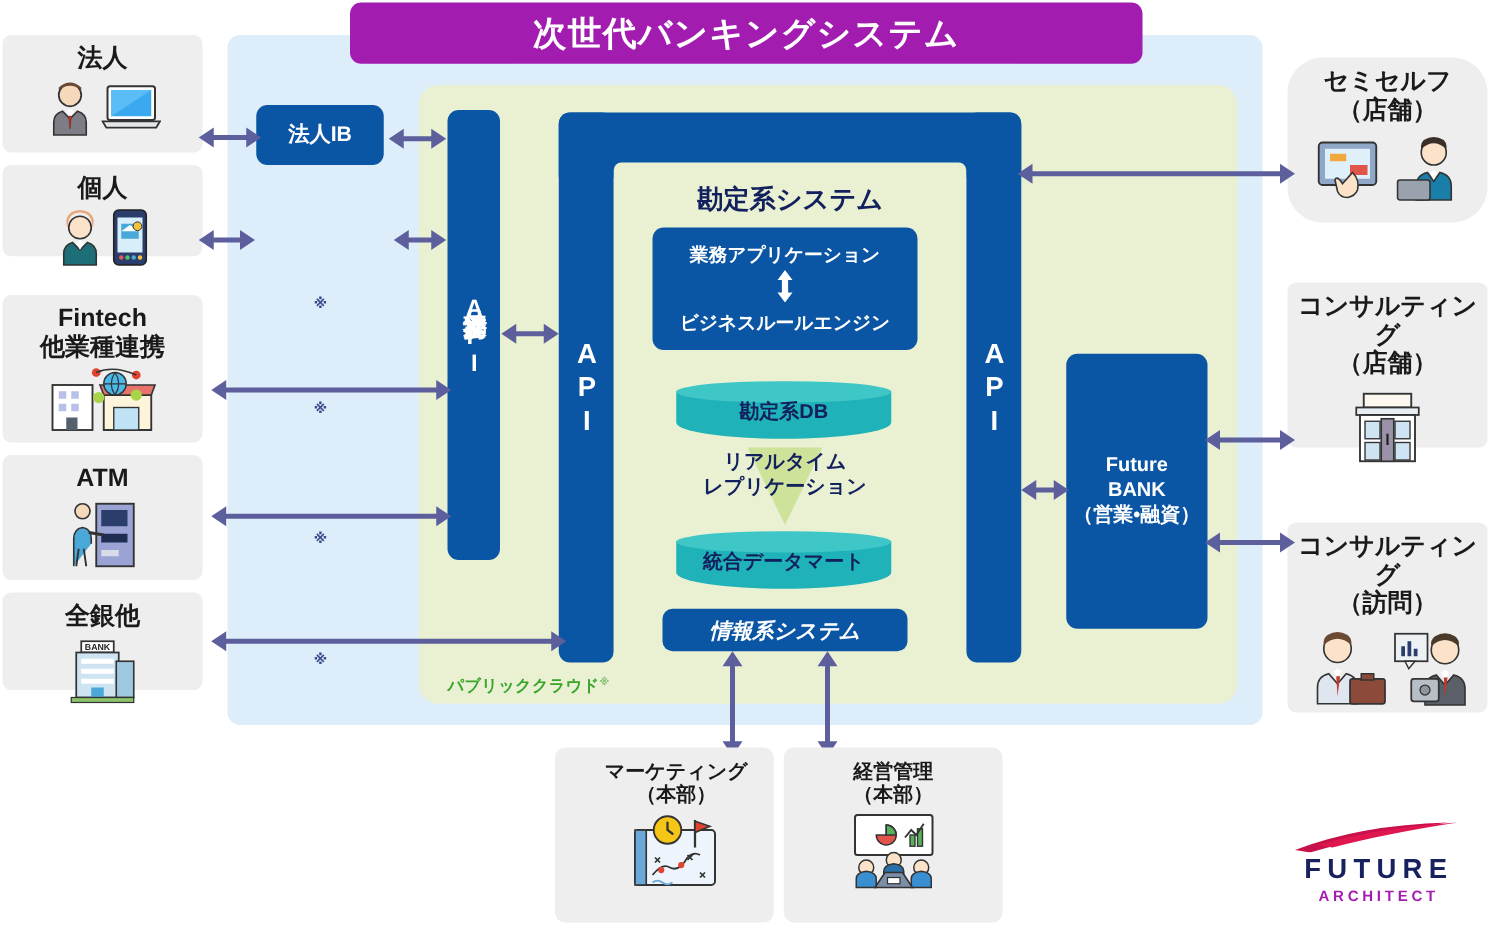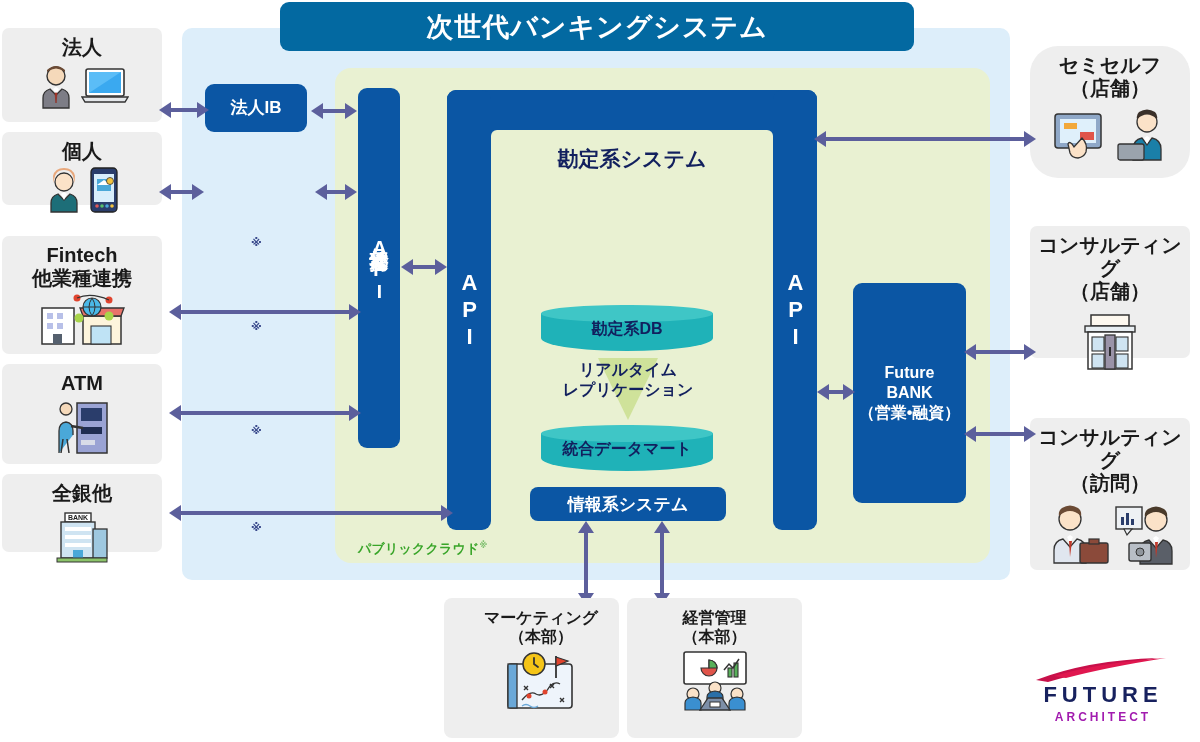--- a/index.html
+++ b/index.html
@@ -23,21 +23,21 @@
   .cloud-label {
     position: absolute; left: 358px; top: 540px;
     font-size: 13px; font-weight: 700; color: #39a529;
     letter-spacing: .2px; white-space: nowrap;
   }
   .cloud-label sup { font-size: 8px; color: #7fbf6f; }
 
   
   .title-banner {
     position: absolute; left: 280px; top: 2px; width: 634px; height: 49px;
-    background: #0369a1; border-radius: 9px;
+    background: #a21caf; border-radius: 9px;
     display: flex; align-items: center; justify-content: center;
     color: #ffffff; font-size: 27px; font-weight: 700; letter-spacing: 1px;
   }
 
   
   .actor {
     position: absolute; width: 160px;
     background: #eeeeee; border-radius: 7px;
     display: flex; flex-direction: column; align-items: center;
     justify-content: flex-start; padding-top: 8px;
@@ -123,21 +123,21 @@
   .repl-text {
     position: absolute; left: 528px; top: 360px; width: 200px;
     text-align: center; font-size: 16px; font-weight: 700;
     color: #12205e; line-height: 1.25;
   }
 
   .infobox {
     position: absolute; left: 530px; top: 487px; width: 196px; height: 34px;
     background: #0b56a4; border-radius: 8px;
     display: flex; align-items: center; justify-content: center;
-    color: #fff; font-size: 17px; font-weight: 700;
+    color: #fff; font-size: 17px; font-weight: 700; font-style: italic;
   }
 
   .futurebank {
     position: absolute; left: 853px; top: 283px; width: 113px; height: 220px;
     background: #0b56a4; border-radius: 9px;
     display: flex; flex-direction: column; align-items: center;
     justify-content: center; color: #fff; font-size: 16px;
     font-weight: 700; line-height: 1.25; text-align: center;
   }
 
@@ -382,20 +382,29 @@
   <div class="pillar" style="left:447px;">
     <span class="vtxt">API</span>
   </div>
   <div class="pillar" style="left:773px;">
     <span class="vtxt">API</span>
   </div>
   <div class="bracket-inner"></div>
 
   <div class="core-title">勘定系システム</div>
 
+  <div class="appbox">
+    <div class="ln">業務アプリケーション</div>
+    <div class="vdbl">
+      <svg width="16" height="26" viewBox="0 0 16 26">
+          <path d="M8 0 l6 8 h-3.5 v10 h3.5 l-6 8 l-6-8 h3.5 v-10 h-3.5z" fill="#fff"></path>
+        </svg>
+    </div>
+    <div class="ln">ビジネスルールエンジン</div>
+  </div>
 
   <div class="cyl" style="left:541px;top:305px;">
     <div class="body"></div>
     <div class="top"></div>
     <div class="tx">勘定系DB</div>
   </div>
 
   <div class="repl-arrow"></div>
   <div class="repl-text" style="white-space:pre-line;">リアルタイム
 レプリケーション</div>

